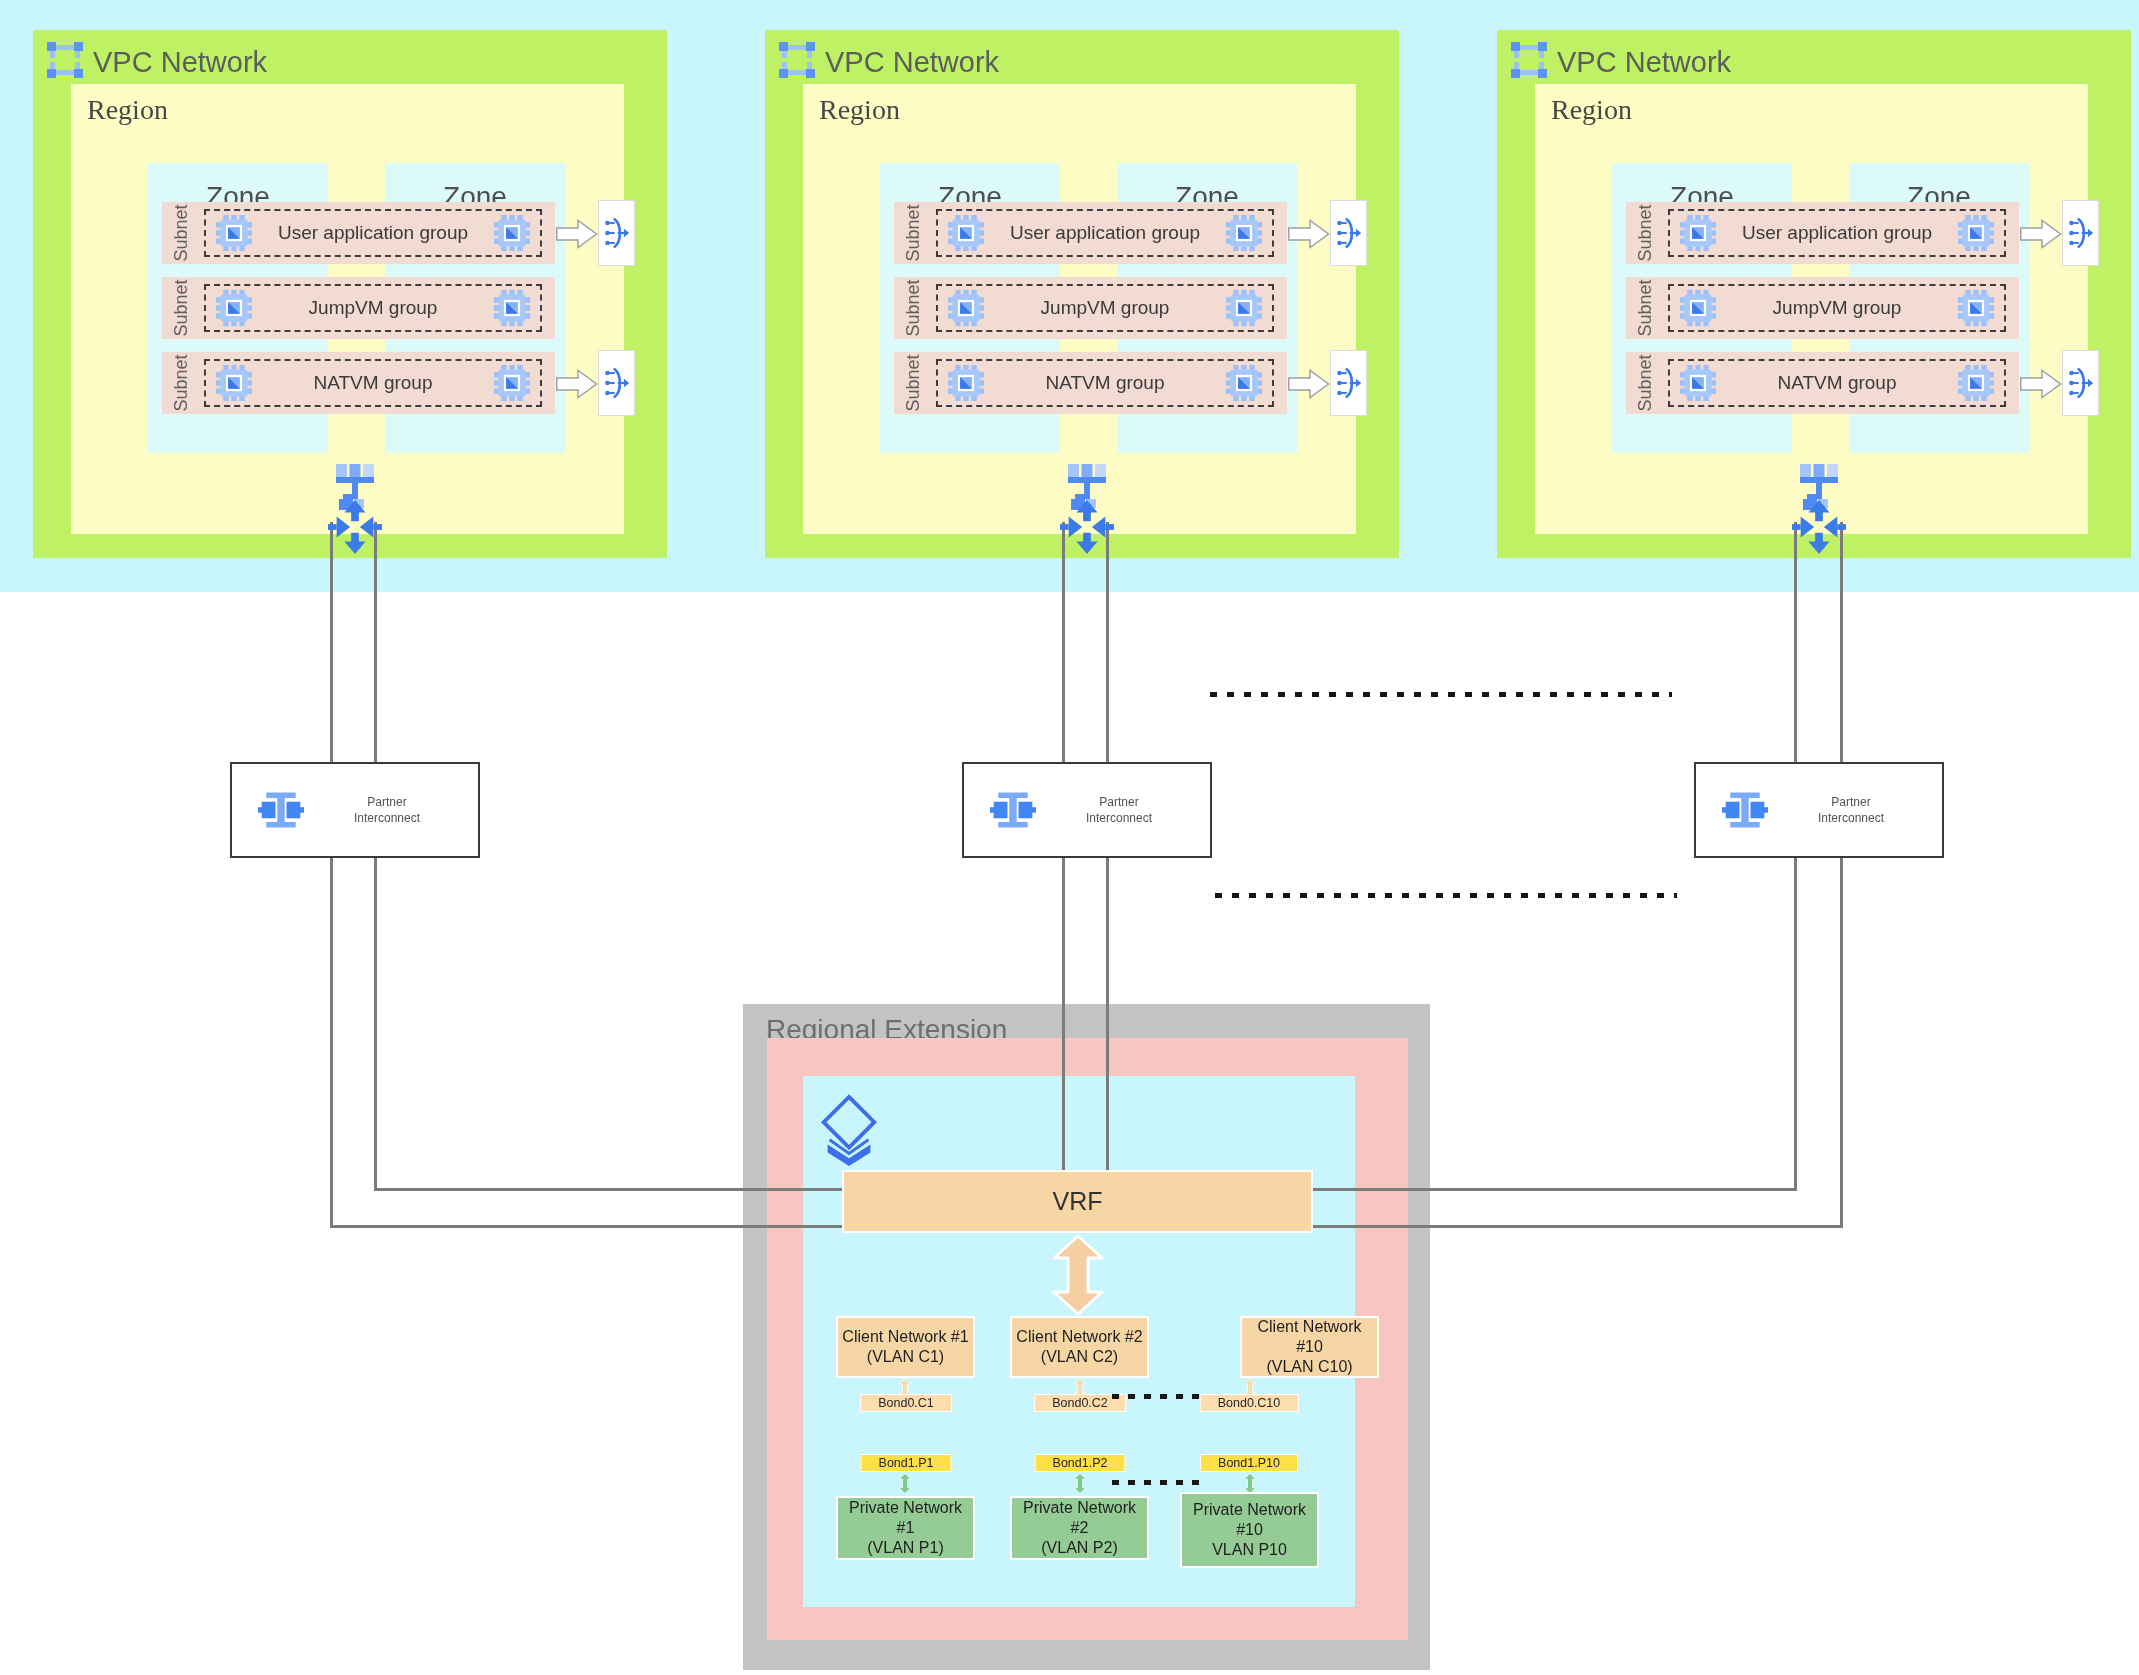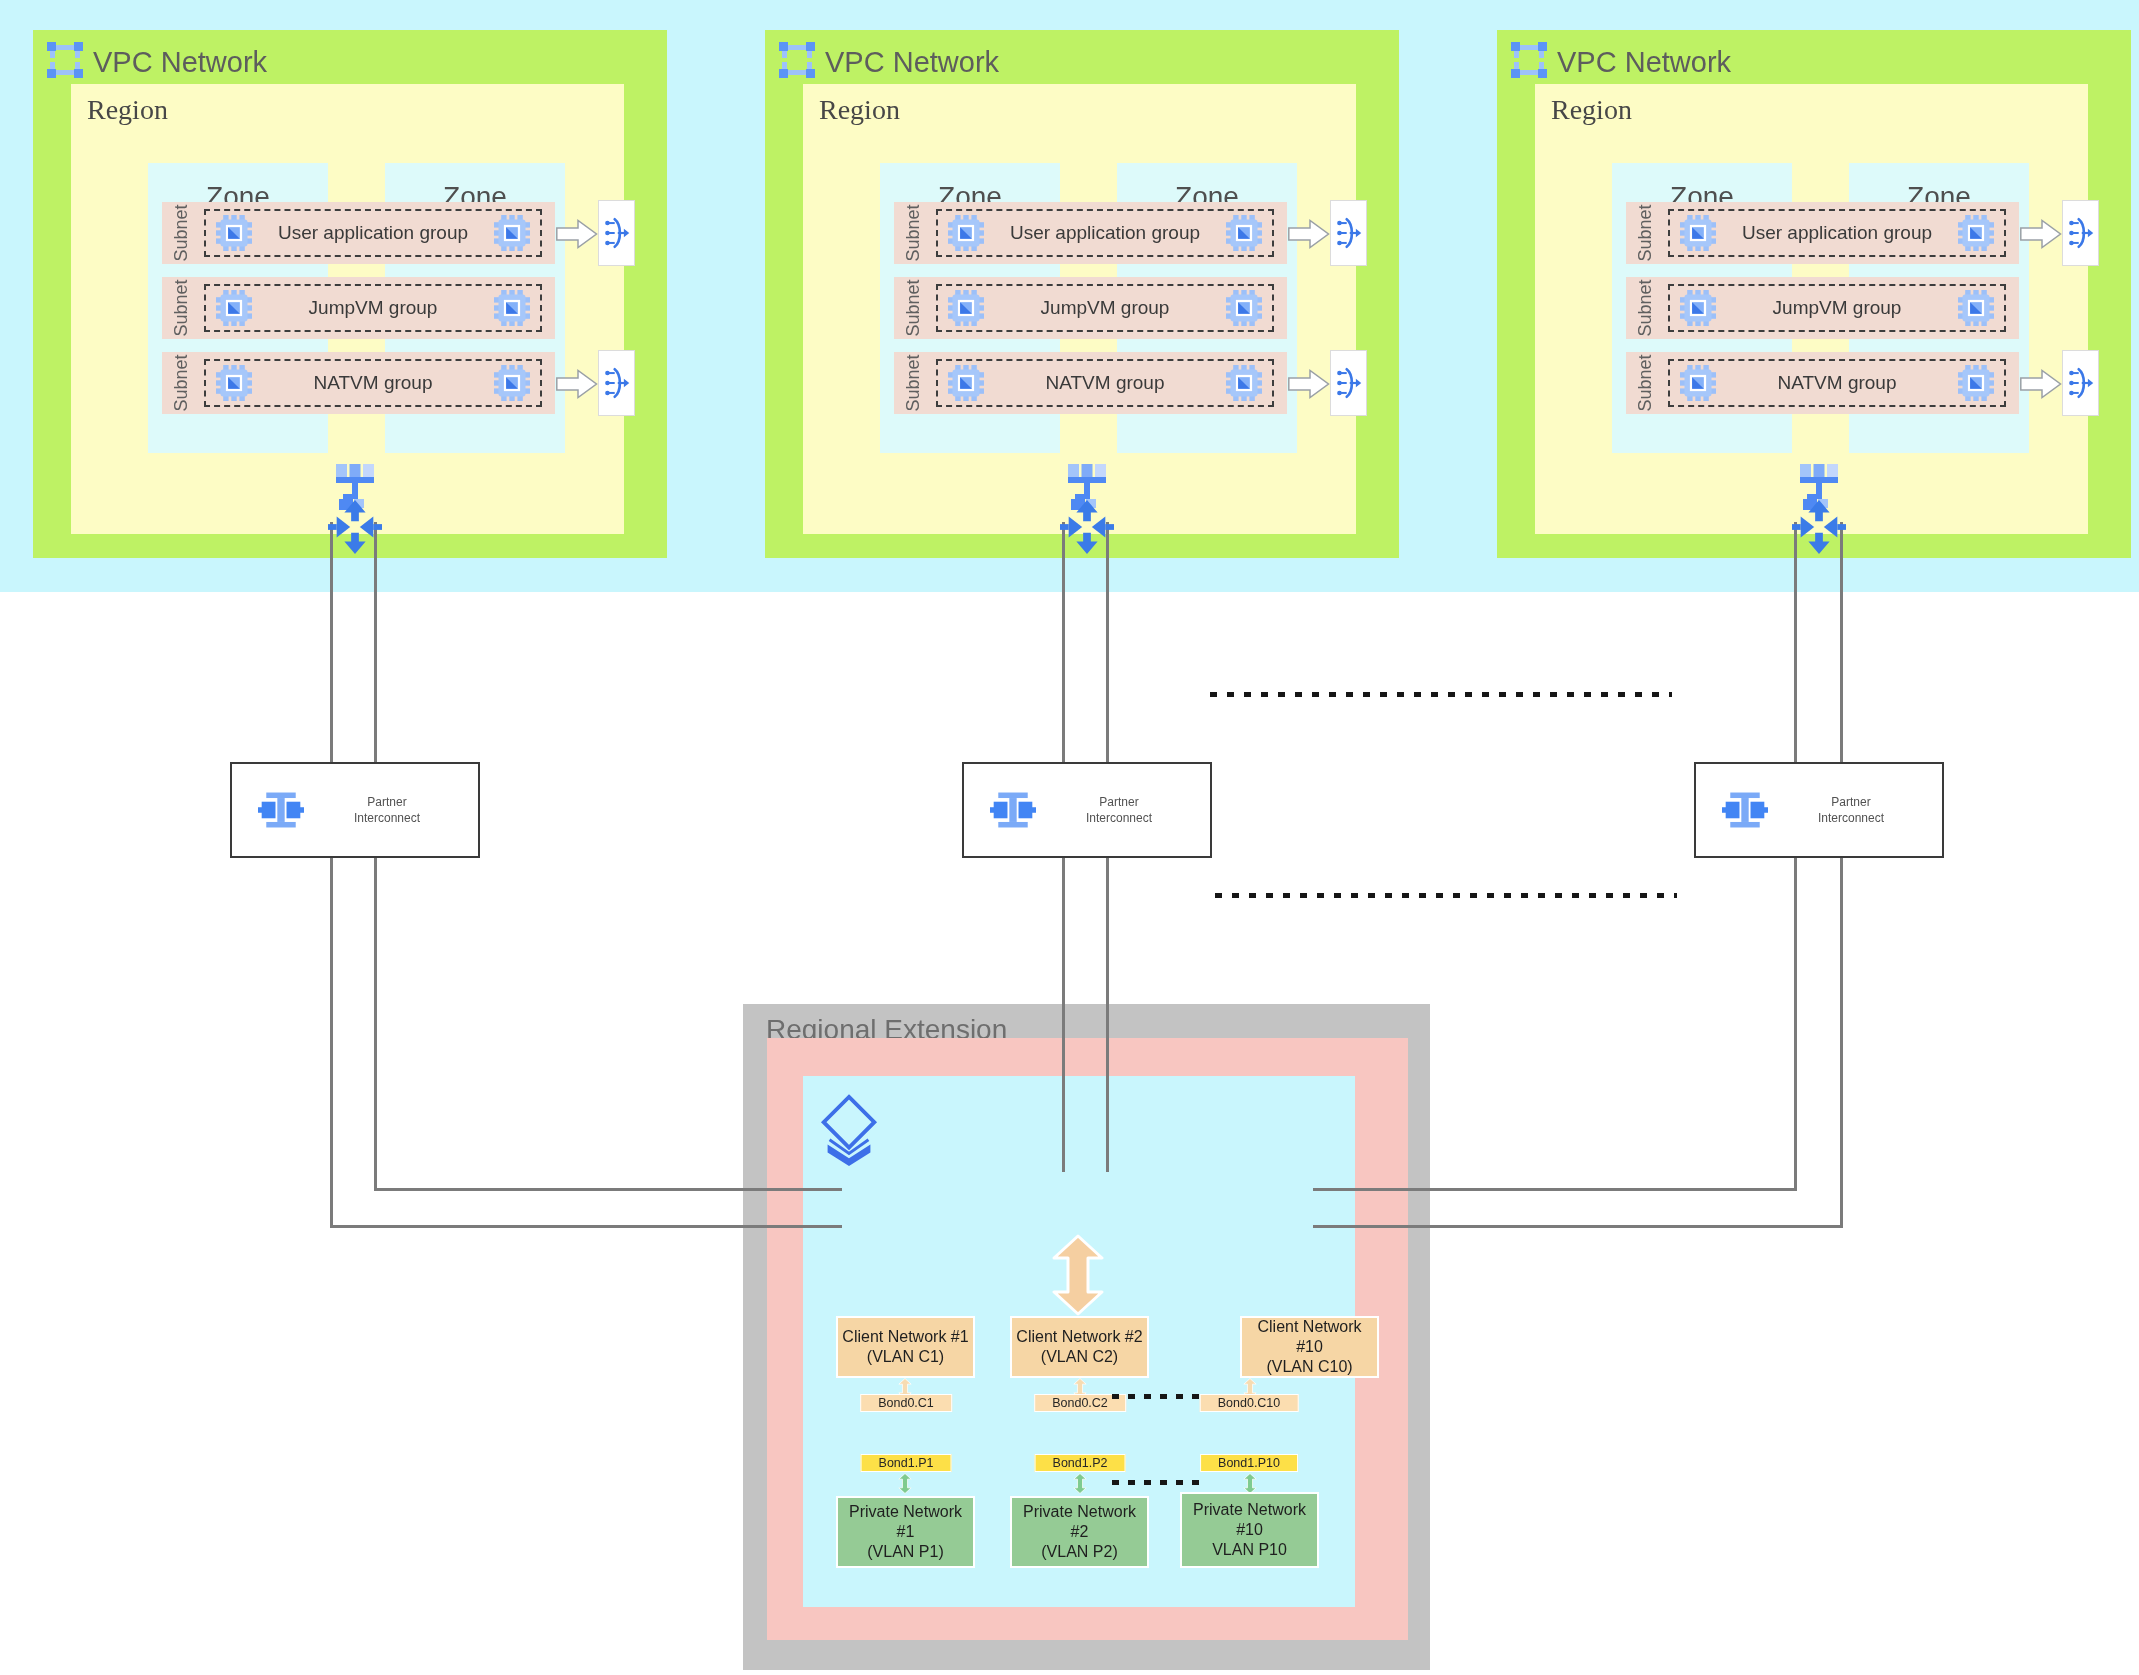--- a/index.html
+++ b/index.html
@@ -41,21 +41,21 @@
   
   .rx-gray{left:743px;top:1004px;width:687px;height:666px;background:#c3c3c3;}
   .rx-title{left:766px;top:1014px;font-size:28px;color:#6e6e6e;}
   .rx-pink{left:767px;top:1038px;width:641px;height:602px;background:#f8c6c1;}
   .rx-cyan{left:803px;top:1076px;width:552px;height:531px;background:#c9f6fd;}
   .diamond{left:820px;top:1094px;width:58px;height:72px;z-index:6;}
   .vrf{left:842px;top:1170px;width:471px;height:63px;background:#f6d6a5;border:2px solid #fff;box-sizing:border-box;display:flex;align-items:center;justify-content:center;font-size:25px;color:#323232;z-index:5;}
   .bigarrow{left:1050px;top:1234px;width:56px;height:82px;color:#f5cfa1;z-index:6;}
   .netbox{width:139px;box-sizing:border-box;border:2px solid #fff;display:flex;flex-direction:column;align-items:center;justify-content:center;text-align:center;font-size:16px;line-height:1.25;color:#1f1f1f;z-index:6;}
   .cn{background:#f6d6a5;height:62px;}
-  .pn{background:#95cb95;height:72px;}
+  .pn{background:#95cb95;height:64px;}
   .pill{left:838px;top:1404px;width:482px;height:50px;background:#b9bcee;border:2px solid #fff;border-radius:26px;box-sizing:border-box;display:flex;align-items:center;justify-content:center;font-size:26px;color:#30303c;z-index:6;}
   .bond{position:absolute;transform:translateX(-50%);font-size:12.5px;color:#262626;padding:1px 17px;border:1px solid #fff;white-space:nowrap;z-index:7;}
   .bond.c{background:#fbddb0}.bond.p{background:#fde047}
   .sarrow{position:absolute;width:22px;height:21px;z-index:6;}
   .sarrow.o{color:#f7dcb2}.sarrow.g{color:#7fcb8f}
   .dots2{position:absolute;height:5px;background:repeating-linear-gradient(90deg,#161616 0 7px,transparent 7px 16px);z-index:8;}
 </style>
 </head>
 <body>
 
@@ -426,20 +426,21 @@
   </div>
 
   <div class="abs rx-gray"></div>
   <div class="abs rx-title">Regional Extension</div>
   <div class="abs rx-pink"></div>
   <div class="abs rx-cyan"></div>
   <svg class="abs diamond">
       <use href="#icn-diamond"></use>
     </svg>
 
+  <div class="abs vrf">VRF</div>
   <svg class="abs bigarrow">
       <use href="#icn-vdbl"></use>
     </svg>
 
   <div class="abs netbox cn" style="left:836px;top:1316px">
     <div>Client Network #1</div>
     <div>(VLAN C1)</div>
   </div>
   <div class="abs netbox cn" style="left:1010px;top:1316px">
     <div>Client Network #2</div>

